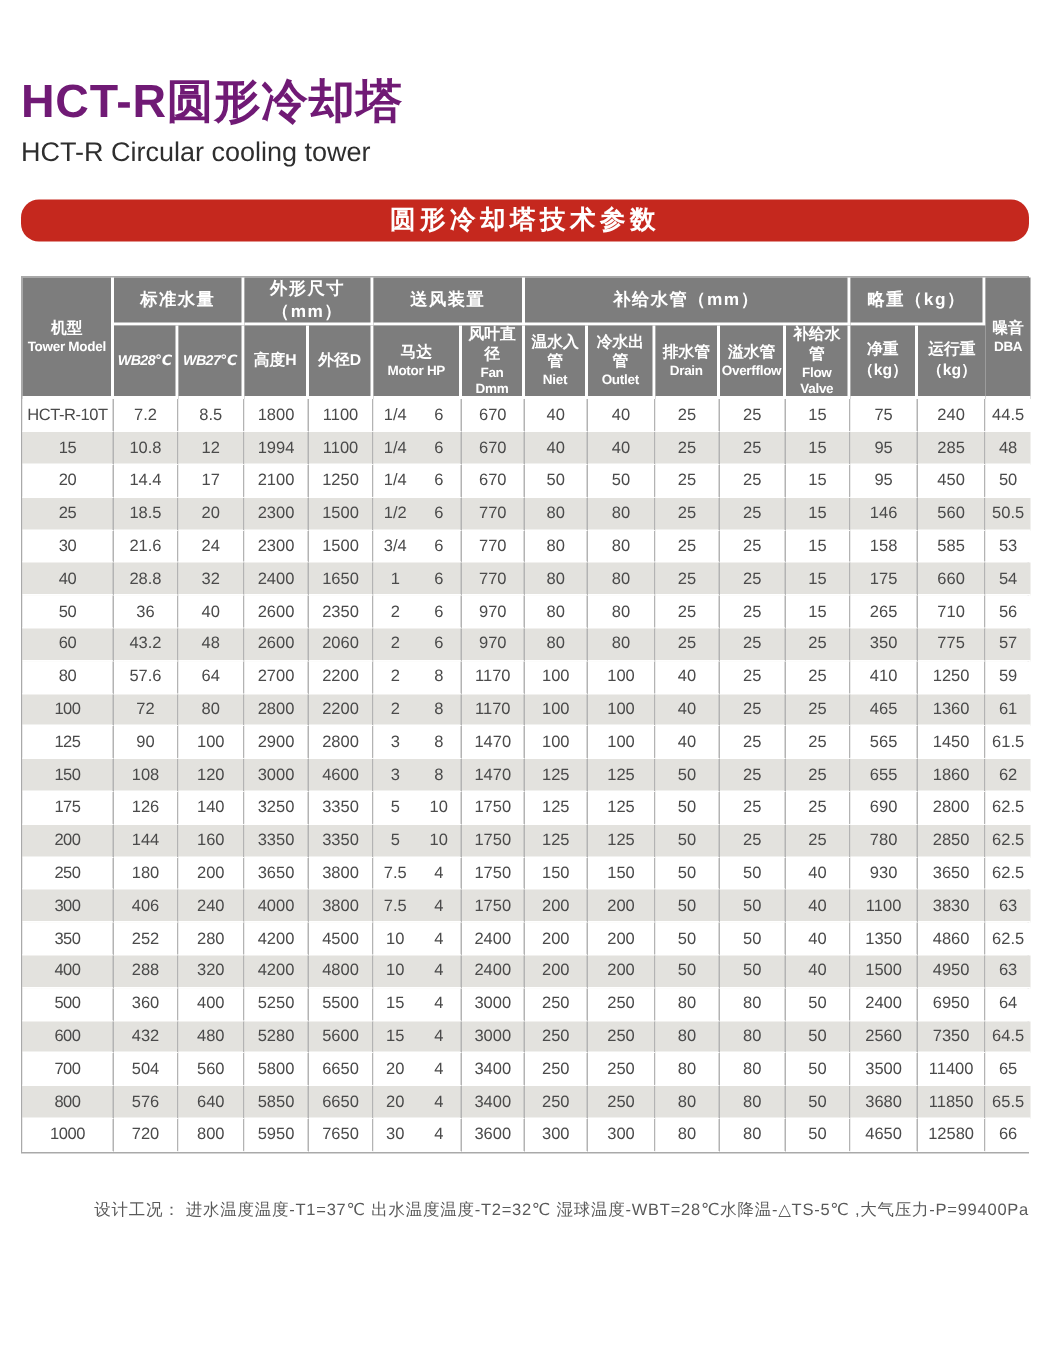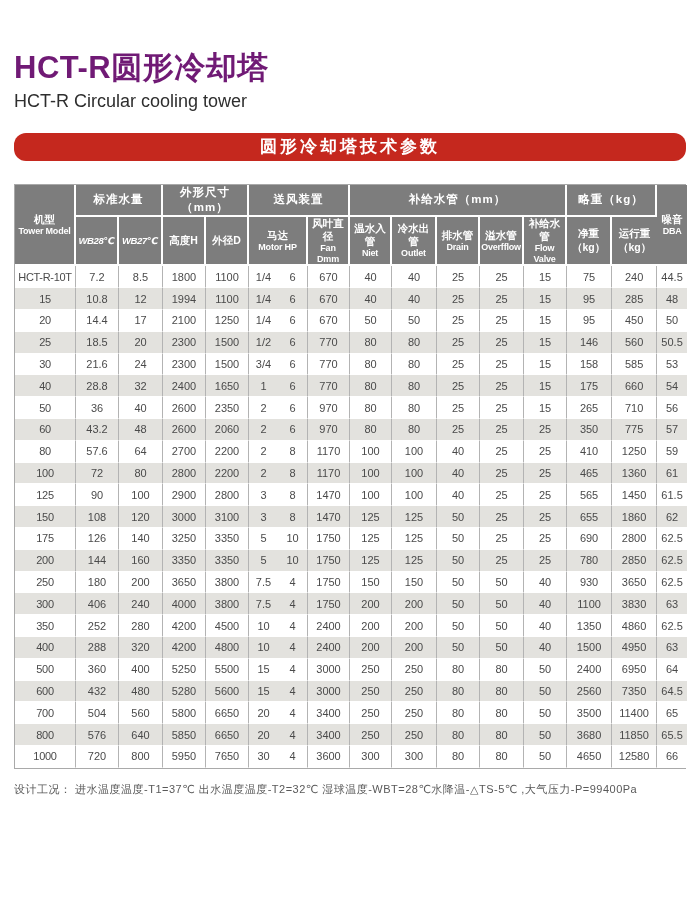--- a/index.html
+++ b/index.html
@@ -16,21 +16,21 @@
   thead .sub th{height:42px;margin-left:41px;}
   .zh{font-size:10.5px;line-height:1.25;letter-spacing:0;}
   .en{font-size:9px;font-weight:700;line-height:1.2;letter-spacing:-0.2px;}
   .wb{font-size:9.5px;letter-spacing:-0.4px;font-style:italic;}
   tbody td{height:20.8px;padding:0;text-align:center;vertical-align:middle;font-size:11px;color:#4a4a4a;border-right:1px solid #b3b3b3;border-bottom:1px solid #cccccc;background:#ffffff;}
   tbody tr td:last-child{border-right:none;}
   tbody tr:nth-child(even) td{background:#e3e2de;border-bottom:1px solid #ffffff;}
   tbody tr:nth-child(odd) td{border-bottom:1px solid #ffffff;}
   td.model{font-size:11px;letter-spacing:-0.3px;}
   td.motor-cell span{display:inline-block;width:50%;text-align:center;}
-  .note{margin-top:13px;font-size:11px;color:#595959;letter-spacing:0.5px;}
+  .note{margin-top:30px;font-size:11px;color:#595959;letter-spacing:0.5px;text-align:right;}
 </style>
 </head>
 <body>
 
 <div class="wrap">
 
   <div class="title">HCT-R圆形冷却塔</div>
   <div class="subtitle">HCT-R Circular cooling tower</div>
 
   <div class="banner">
@@ -309,21 +309,21 @@
             <td>25</td>
             <td>565</td>
             <td>1450</td>
             <td>61.5</td>
           </tr>
           <tr>
             <td class="model">150</td>
             <td>108</td>
             <td>120</td>
             <td>3000</td>
-            <td>3100</td>
+            <td>4600</td>
             <td class="motor-cell"><span>3</span><span>8</span></td>
             <td>1470</td>
             <td>125</td>
             <td>125</td>
             <td>50</td>
             <td>25</td>
             <td>25</td>
             <td>655</td>
             <td>1860</td>
             <td>62</td>

